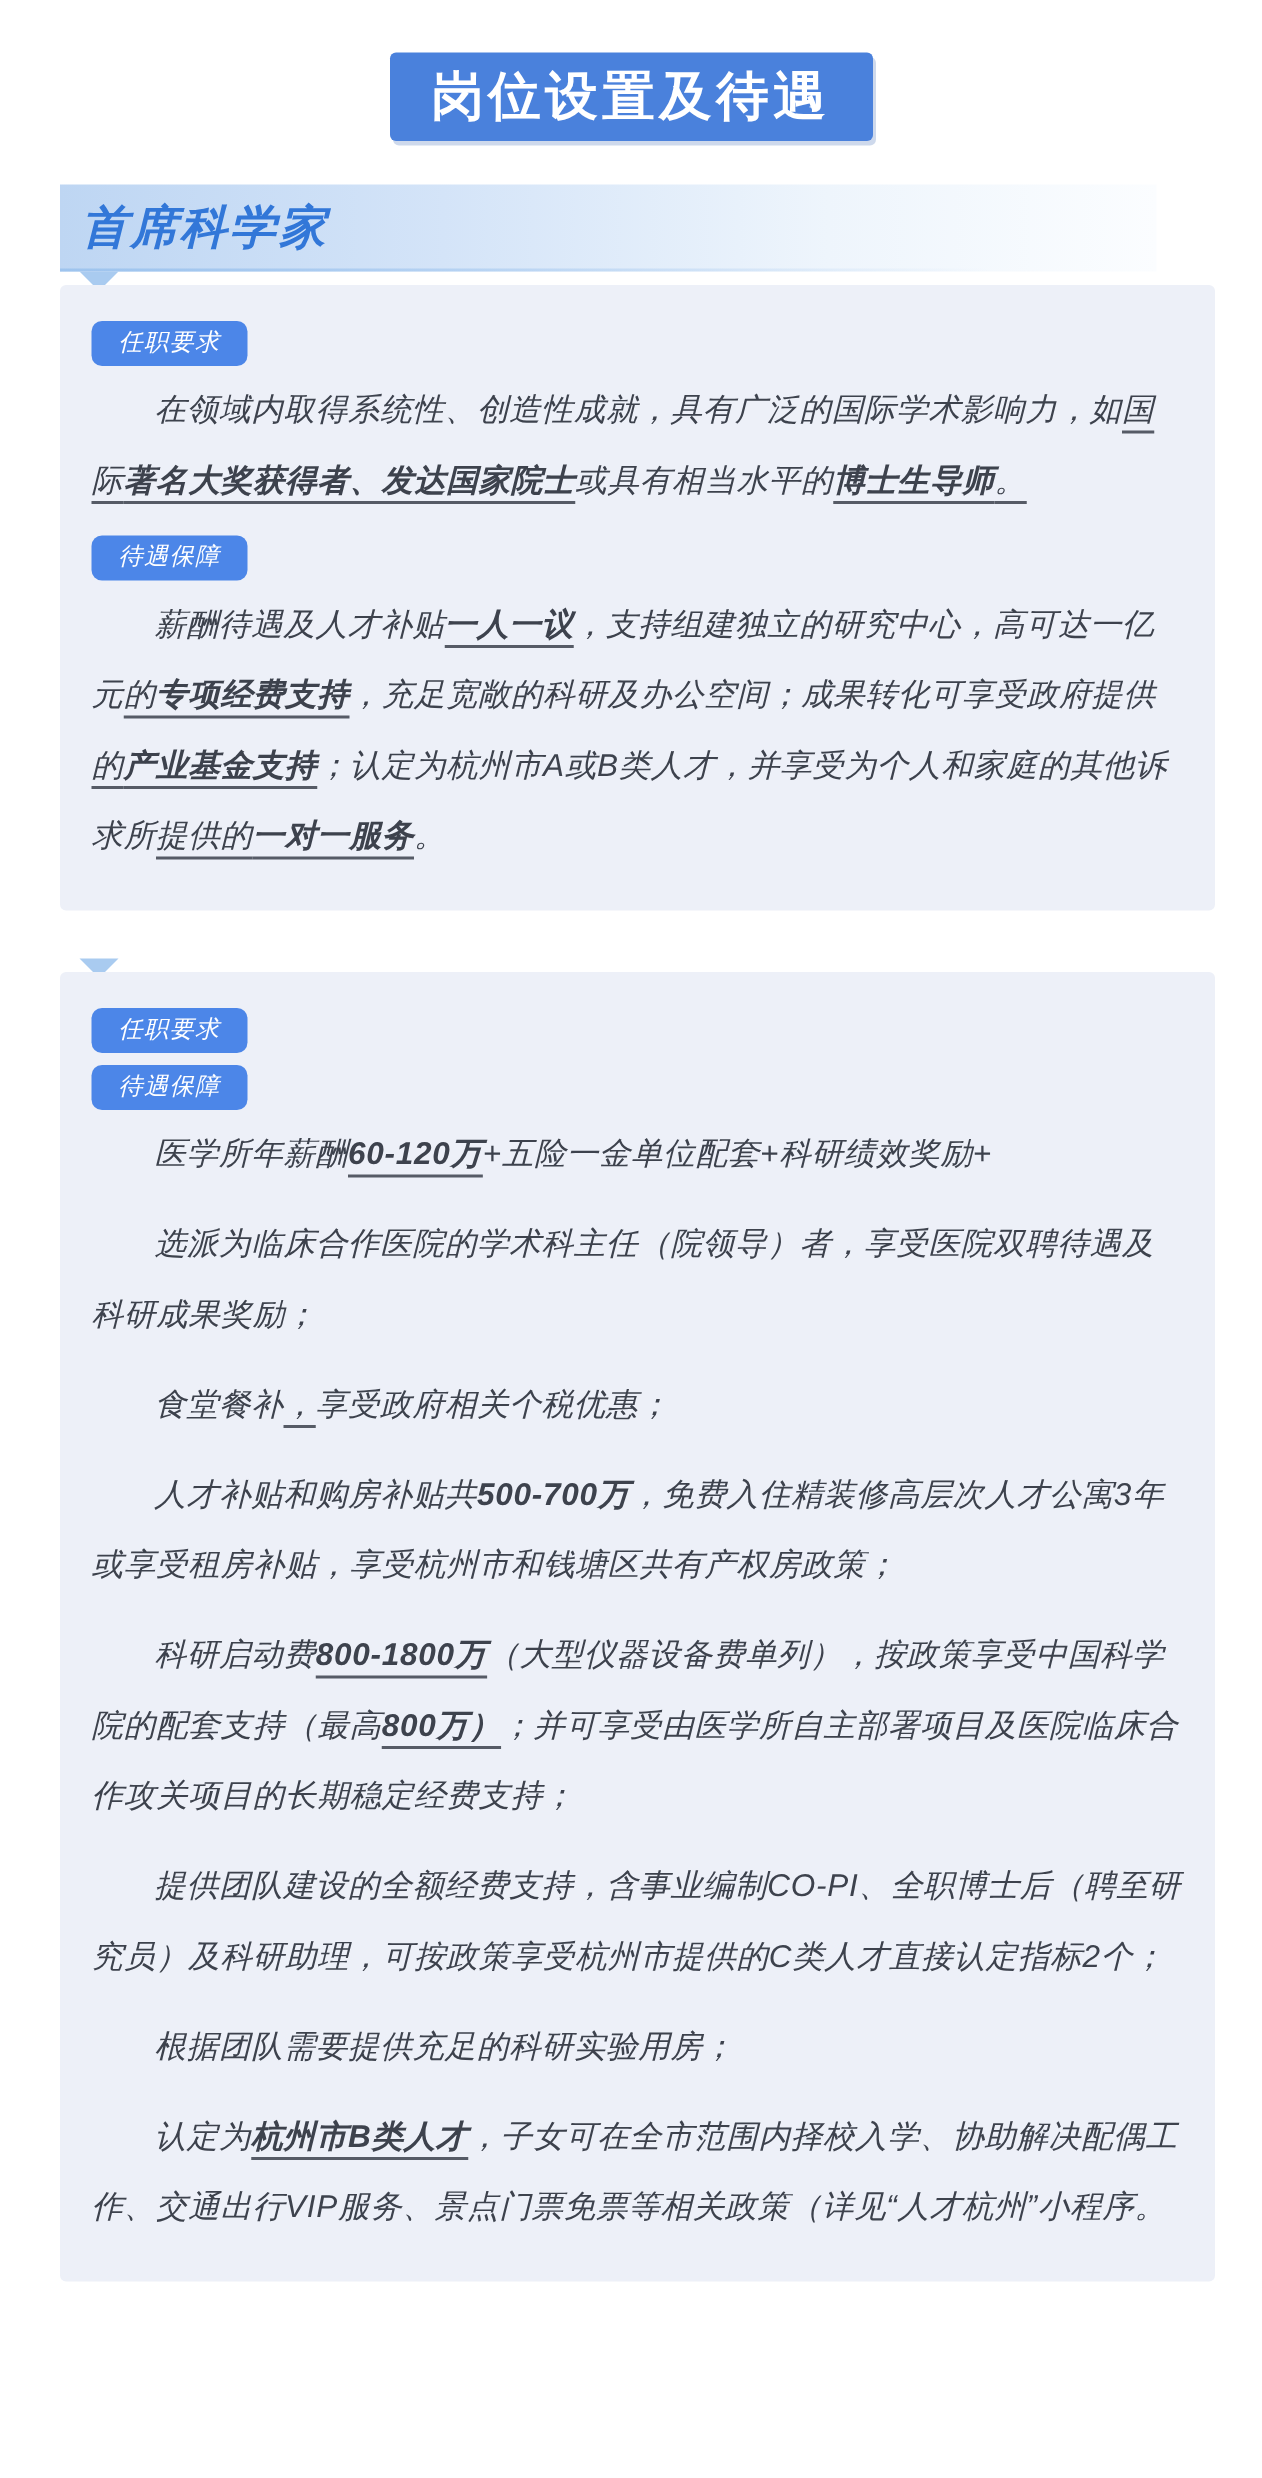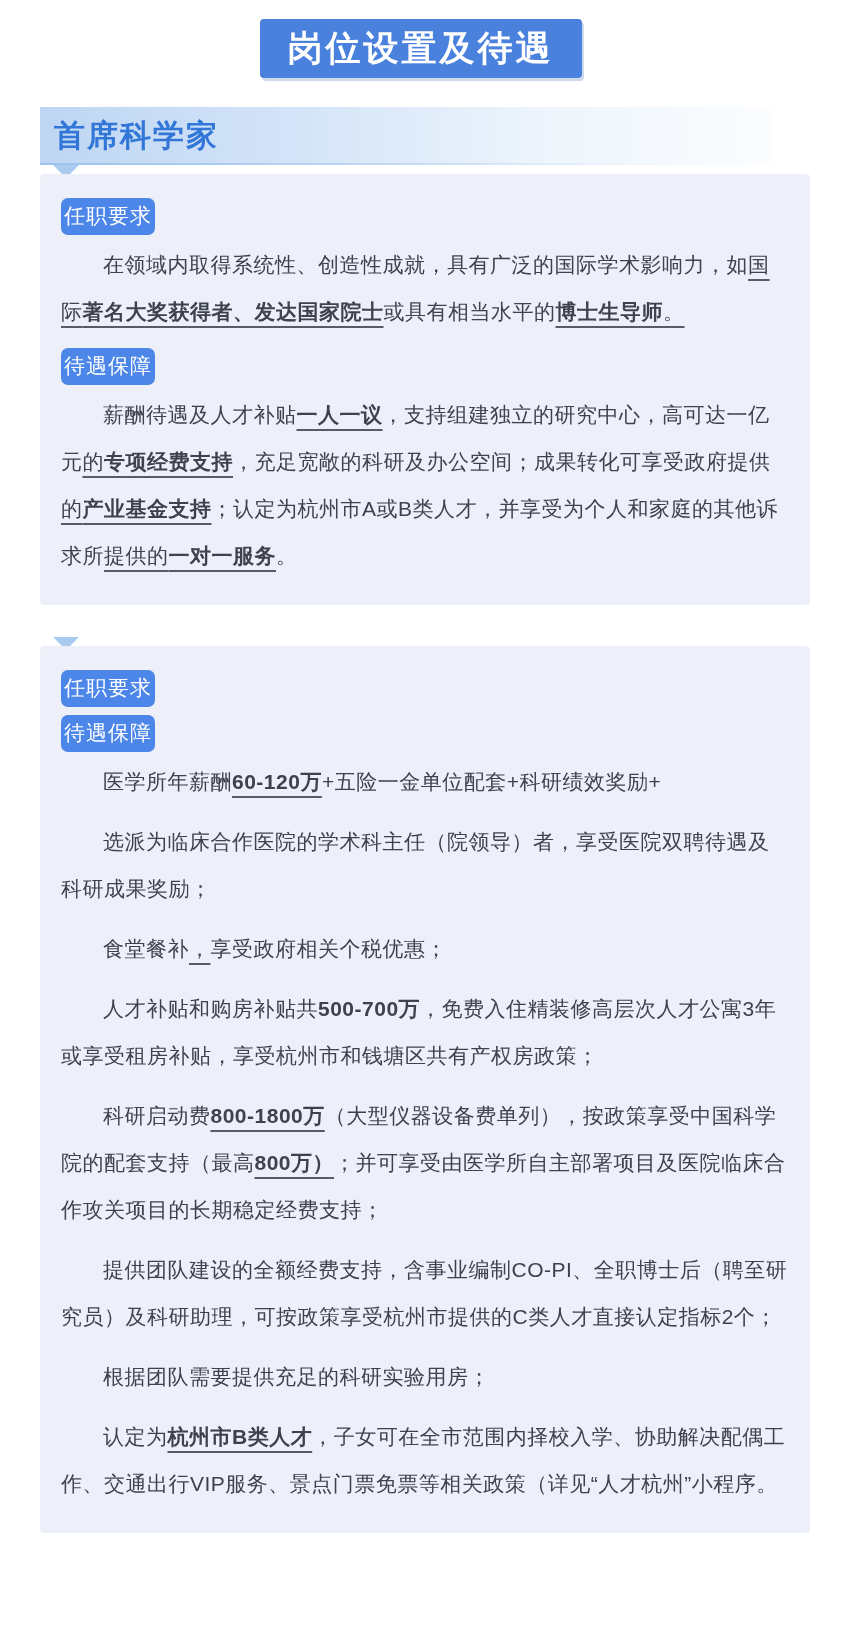--- a/index.html
+++ b/index.html
@@ -7,30 +7,30 @@
     width:841px;
     background:#ffffff;
     font-family:"Liberation Sans","DejaVu Sans",sans-serif;
     color:#3d424d;
     -webkit-font-smoothing:antialiased;
   }
   .page{width:841px;min-height:1652px;position:relative;overflow:hidden;}
 
   
   .banner{
-    margin:19px auto 0;
+    margin:35px auto 0;
     width:322px;height:59px;
     background:#4a81dc;
     border-radius:4px;
     display:flex;align-items:center;justify-content:center;
     color:#ffffff;font-size:35px;font-weight:700;letter-spacing:3px;
     box-shadow:2px 3px 0 rgba(58,104,180,.25);
   }
 
-  .section{margin:29px 0 1px 40px;}
+  .section{margin:29px 0 1px 40px;font-style:italic;}
   .section + .section{margin-top:32px;}
 
   .section-header{
     width:731px;height:58px;
     background:linear-gradient(to right,#bed6f3 0%,#d4e4f8 35%,#eef5fc 70%,#fbfdff 100%);
     display:flex;align-items:center;
     position:relative;
   }
   .section-header .heading{
     font-size:31px;font-weight:700;color:#3277d8;
@@ -52,22 +52,22 @@
     background:#edf0f8;
     border-radius:4px;
     margin-top:-4px;
     padding:16px 21px 24px;
   }
 
   .badge-row{margin:8px 0 4px;}
   .badge{
     display:inline-block;
     background:#4c86e8;color:#ffffff;
-    font-size:21px;letter-spacing:1px;
-    padding:4px 3px 5px;
+    font-size:16px;letter-spacing:1px;
+    padding:4px 18px 5px;
     border-radius:7px;
     text-align:center;
   }
 
   .para{
     margin:6px 0 13px;
     font-size:21px;line-height:47px;letter-spacing:.5px;
     text-indent:2em;
     color:#3d424d;
   }

